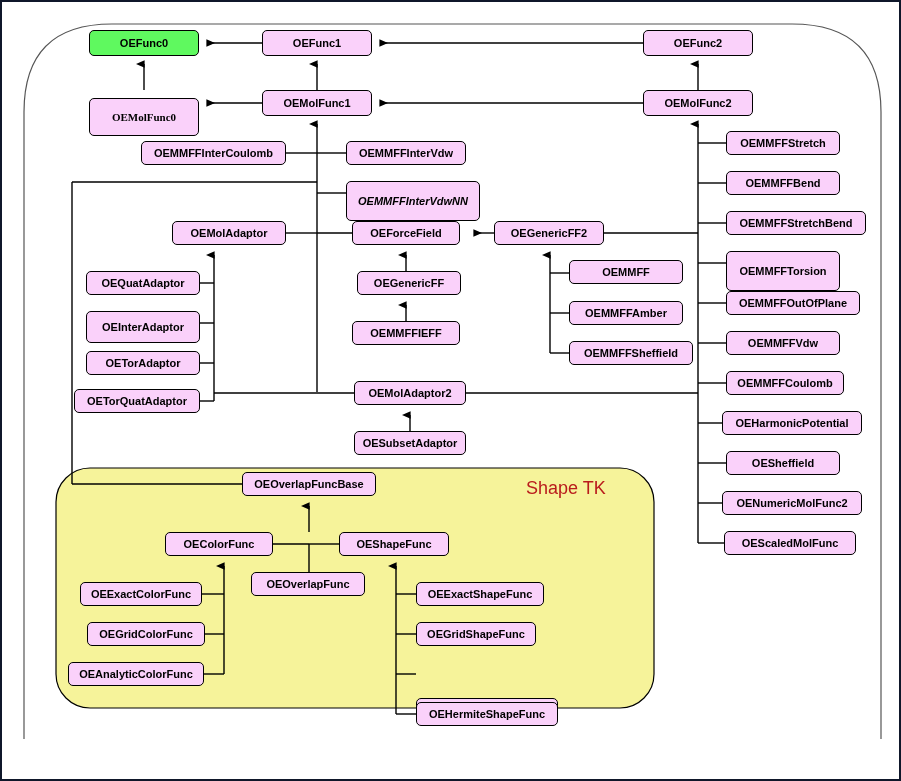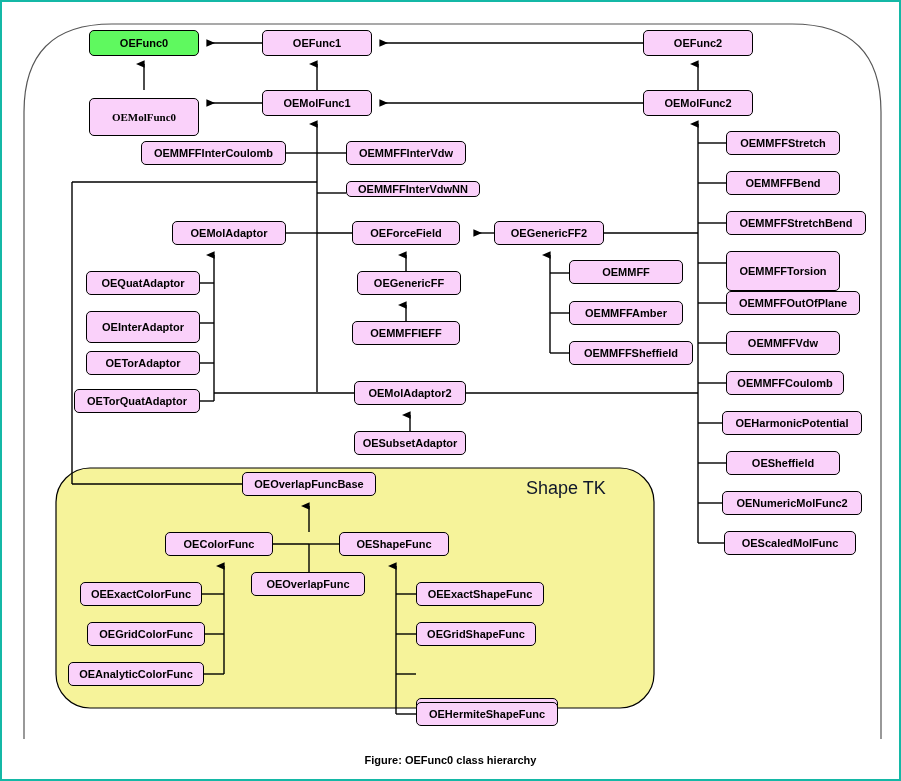--- a/index.html
+++ b/index.html
@@ -1,21 +1,21 @@
 <!DOCTYPE html>
 <html><head>
 <meta charset="utf-8">
 <style>
   html,body{margin:0;padding:0;background:#fff;}
   body{font-family:"Liberation Sans",sans-serif;}
   #canvas{
     position:relative;
     width:901px;height:781px;
     background:#ffffff;
-    border:2px solid #14b8a6;
+    border:2px solid #0f172a;
     box-sizing:border-box;
     overflow:hidden;
   }
   #svg{position:absolute;left:0;top:0;width:901px;height:781px;}
   .node{
     position:absolute;
     box-sizing:border-box;
     border:1px solid #000;
     border-radius:5px;
     background:#fad1fa;
@@ -29,21 +29,21 @@
     white-space:nowrap;
     line-height:1;
     z-index:5;
   }
   .node.green{background:#5ff95f;}
   .shapetk-label{
     position:absolute;
     font-family:"Liberation Sans",sans-serif;
     font-size:18px;
     font-weight:normal;
-    color:#0f172a;
+    color:#b91c1c;
     z-index:4;
     white-space:nowrap;
   }
   .caption{
     position:absolute;
     left:0;right:0;
     text-align:center;
     font-family:"Liberation Sans",sans-serif;
     font-size:11px;
     font-weight:bold;
@@ -147,21 +147,21 @@
 
   <div id="nodes-layer">
       <div class="node green" style="left: 87px; top: 28px; width: 110px; height: 26px;">OEFunc0</div>
       <div class="node" style="left: 260px; top: 28px; width: 110px; height: 26px;">OEFunc1</div>
       <div class="node" style="left: 641px; top: 28px; width: 110px; height: 26px;">OEFunc2</div>
       <div class="node" style="left: 87px; top: 96px; width: 110px; height: 38px; font-family: Liberation Serif, serif;">OEMolFunc0</div>
       <div class="node" style="left: 260px; top: 88px; width: 110px; height: 26px;">OEMolFunc1</div>
       <div class="node" style="left: 641px; top: 88px; width: 110px; height: 26px;">OEMolFunc2</div>
       <div class="node" style="left: 139px; top: 139px; width: 145px; height: 24px;">OEMMFFInterCoulomb</div>
       <div class="node" style="left: 344px; top: 139px; width: 120px; height: 24px;">OEMMFFInterVdw</div>
-      <div class="node" style="left: 344px; top: 179px; width: 134px; height: 16px;">OEMMFFInterVdwNN</div>
+      <div class="node" style="left: 344px; top: 179px; width: 134px; height: 40px; font-style: italic;">OEMMFFInterVdwNN</div>
       <div class="node" style="left: 170px; top: 219px; width: 114px; height: 24px;">OEMolAdaptor</div>
       <div class="node" style="left: 350px; top: 219px; width: 108px; height: 24px;">OEForceField</div>
       <div class="node" style="left: 492px; top: 219px; width: 110px; height: 24px;">OEGenericFF2</div>
       <div class="node" style="left: 84px; top: 269px; width: 114px; height: 24px;">OEQuatAdaptor</div>
       <div class="node" style="left: 355px; top: 269px; width: 104px; height: 24px;">OEGenericFF</div>
       <div class="node" style="left: 567px; top: 258px; width: 114px; height: 24px;">OEMMFF</div>
       <div class="node" style="left: 84px; top: 309px; width: 114px; height: 32px;">OEInterAdaptor</div>
       <div class="node" style="left: 567px; top: 299px; width: 114px; height: 24px;">OEMMFFAmber</div>
       <div class="node" style="left: 350px; top: 319px; width: 108px; height: 24px;">OEMMFFIEFF</div>
       <div class="node" style="left: 84px; top: 349px; width: 114px; height: 24px;">OETorAdaptor</div>
@@ -188,14 +188,13 @@
       <div class="node" style="left: 85px; top: 620px; width: 118px; height: 24px;">OEGridColorFunc</div>
       <div class="node" style="left: 66px; top: 660px; width: 136px; height: 24px;">OEAnalyticColorFunc</div>
       <div class="node" style="left: 414px; top: 580px; width: 128px; height: 24px;">OEExactShapeFunc</div>
       <div class="node" style="left: 414px; top: 620px; width: 120px; height: 24px;">OEGridShapeFunc</div>
       <div class="node" style="left: 414px; top: 696px; width: 142px; height: 16px;">OEAnalyticShapeFunc</div>
       <div class="node" style="left: 414px; top: 700px; width: 142px; height: 24px;">OEHermiteShapeFunc</div>
     </div>
 
   <div class="shapetk-label" style="left: 524px; top: 476px;">Shape TK</div>
 
-  <div class="caption" style="top: 752px;">Figure: OEFunc0 class hierarchy</div>
 </div>
 
 </body></html>

